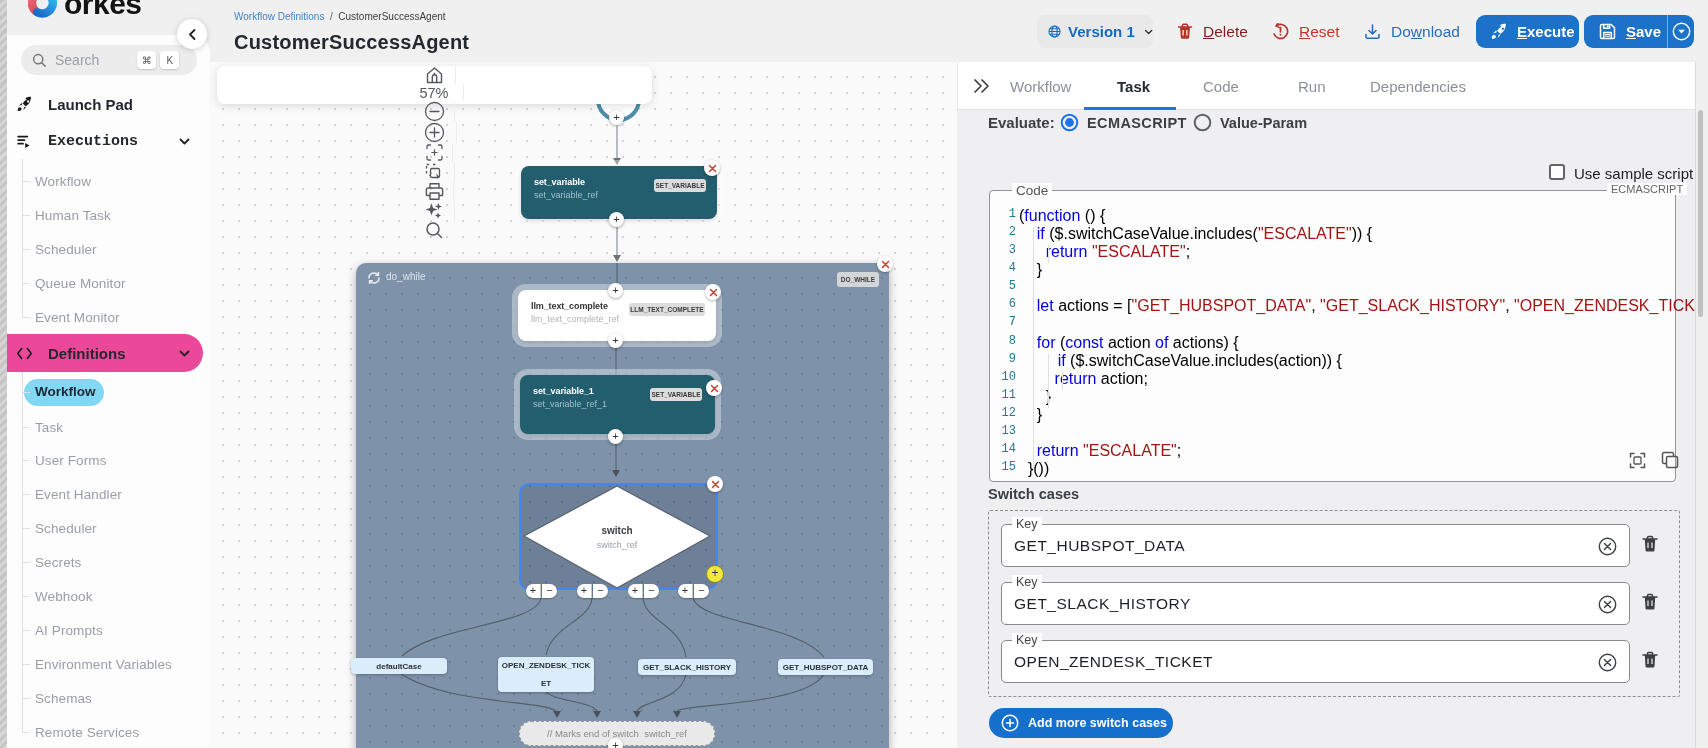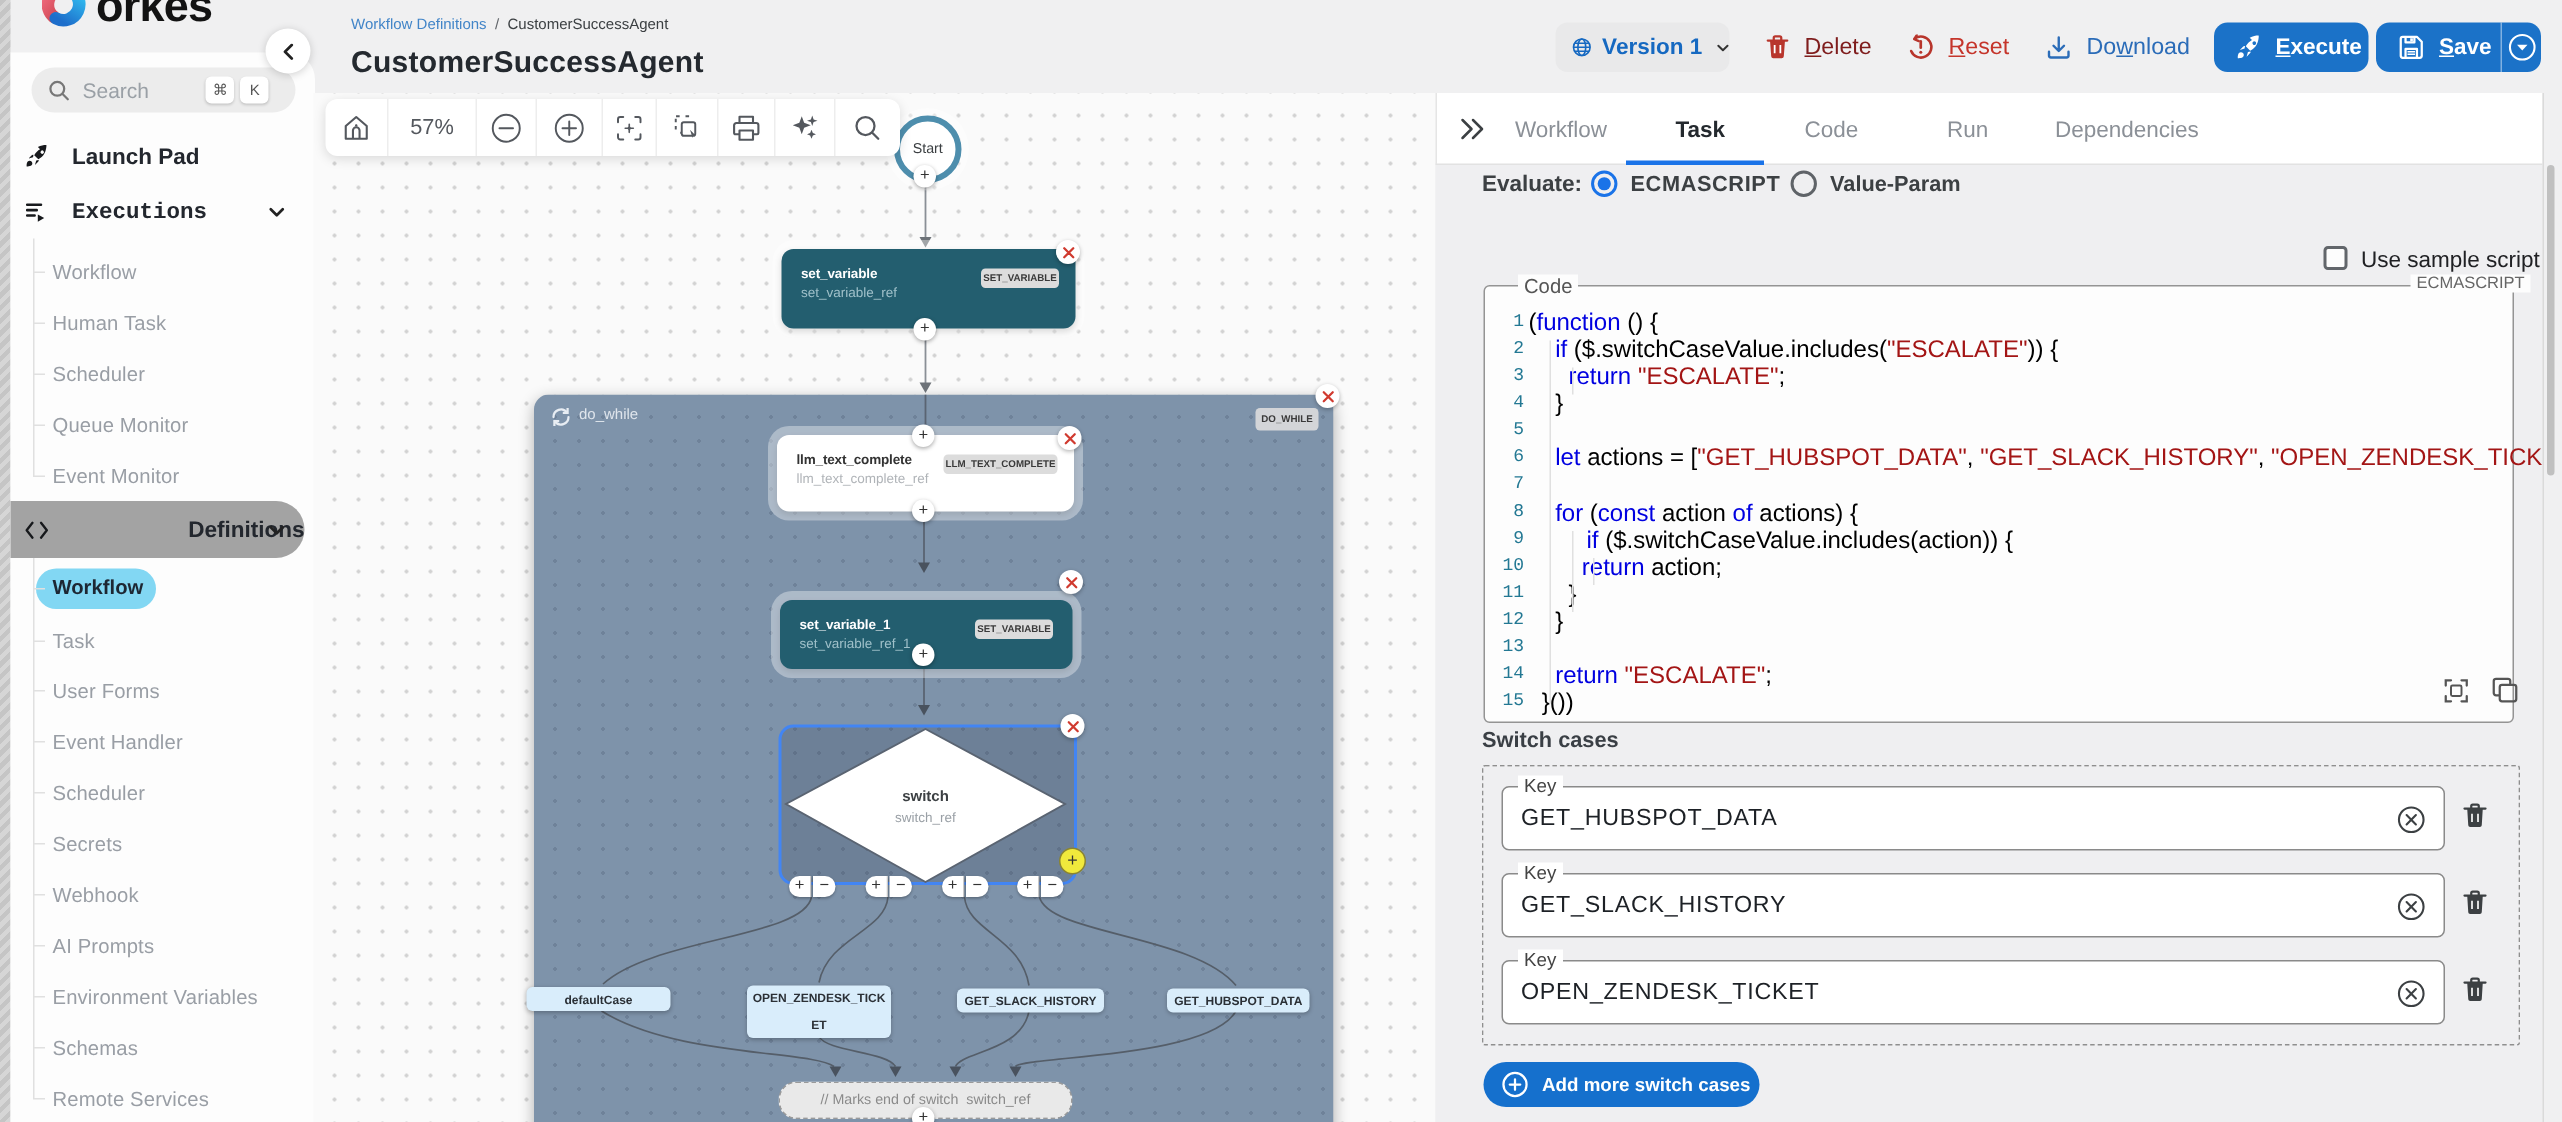--- a/index.html
+++ b/index.html
@@ -18,21 +18,21 @@
   background:#fff; box-shadow:0 1px 6px rgba(0,0,0,.18); z-index:5;
   display:flex; align-items:center; justify-content:center; }
 #searchbox { left:21px; top:45px; width:176px; height:30px; background:#ececec;
   border-radius:15px; display:flex; align-items:center; }
 #searchbox .stext { color:#9aa0a6; font-size:14px; margin-left:8px; }
 .kbd { width:19px; height:18px; background:#fff; border-radius:4px;
   box-shadow:0 1px 2px rgba(0,0,0,.18); color:#555; font-size:10px;
   display:flex; align-items:center; justify-content:center; margin-left:4px; }
 .navrow { position:absolute; left:7px; width:196px; height:38px; display:flex;
   align-items:center; color:#23272e; font-weight:bold; font-size:15px; }
-.navrow.gray { background:#a3a3a3; border-radius:0 19px 19px 0;justify-content:space-between; }
+.navrow.gray { background:#ec4899; border-radius:0 19px 19px 0; }
 .navrow .nicon { width:17px; height:17px; margin-left:9px; margin-right:15px; flex:0 0 auto; }
 .navrow .chev { position:absolute; right:12px; }
 .subitem { position:absolute; left:35px; font-size:13.5px; color:#999ea5; letter-spacing:.1px; }
 .treev { position:absolute; left:22px; width:1px; background:#e0e0e0; }
 .treeh { position:absolute; left:22px; width:8px; height:1px; background:#e0e0e0; }
 #wfpill { position:absolute; left:24px; top:379px; width:80px; height:27px;
   background:#82d7f3; border-radius:14px; }
 #wfpill span { position:absolute; left:11px; top:5px; font-size:13.5px; font-weight:bold; color:#1d2733; }
 
 
@@ -42,22 +42,22 @@
 .hbtn { position:absolute; top:15px; height:33px; display:flex; align-items:center; font-size:15.5px; }
 #verchip { left:1037px; width:116px; background:#e9e9ea; border-radius:8px; color:#1669c1; font-weight:bold; font-size:15px; white-space:nowrap; }
 #execbtn,#savebtn { background:#1b72c8; border-radius:9px; color:#fff; font-weight:bold; font-size:15px; white-space:nowrap; }
 #execbtn { left:1476px; width:103px; }
 #savebtn { left:1584px; width:110px; }
 
 
 #canvas { left:209px; top:62px; width:748px; height:686px; background:#fafafa;
   background-image:radial-gradient(#d2d2d2 1.1px, transparent 1.4px);
   background-size:16px 16px; background-position:6px 7px; overflow:hidden; }
-#toolbar { position:absolute; left:8px; top:4px; width:383px; height:38px; background:#fff;
-  border-radius:8px; box-shadow:0 2px 8px rgba(0,0,0,.13); display:flex; align-items:center; z-index:4;}
+#toolbar { position:absolute; left:8px; top:4px; width:435px; height:38px; background:#fff;
+  border-radius:8px; box-shadow:0 2px 8px rgba(0,0,0,.13); display:flex; align-items:center; z-index:4;flex-direction:column;}
 .tcell { height:38px; display:flex; align-items:center; justify-content:center; border-right:1px solid #ededed; }
 .tcell:last-child { border-right:none; }
 #dowhile { position:absolute; left:147px; top:201px; width:533px; height:560px;
   background:#7e93aa; border-radius:10px; box-shadow:0 3px 10px rgba(0,0,0,.3);
   background-image:radial-gradient(rgba(25,35,55,.15) 1.1px, transparent 1.4px);
   background-size:16px 16px; background-position:6px 7px; }
 .node { position:absolute; border-radius:8px;
   box-shadow:0 0 0 6px rgba(255,255,255,.36), 0 2px 4px rgba(0,0,0,.2); }
 .node.teal { background:#235e6f; }
 .node.white { background:#fff; }
@@ -377,21 +377,21 @@
     <div class="t1">llm_text_complete</div>
         <div class="t2">llm_text_complete_ref</div>
     <div class="badge" style="left:111px;top:13px;width:76px;height:13px;">LLM_TEXT_COMPLETE</div>
   </div>
   <div class="xcirc" style="left:349px;top:21px;">
         <svg width="9" height="9" viewBox="0 0 9 9">
           <path d="M1.5 1.5 L7.5 7.5 M7.5 1.5 L1.5 7.5" stroke="#d03a2f" stroke-width="1.5" stroke-linecap="round"></path>
         </svg>
       </div>
   <div class="pluscirc" style="left:252px;top:70px;">+</div>
-  <div class="node teal" style="left:164px;top:137px;width:195px;height:46px;z-index:2">
+  <div class="node teal" style="left:164px;top:112px;width:195px;height:59px;z-index:2">
     <div class="t1">set_variable_1</div>
         <div class="t2">set_variable_ref_1</div>
     <div class="badge" style="left:130px;top:13px;width:52px;height:13px;">SET_VARIABLE</div>
   </div>
   <div class="xcirc" style="left:350px;top:117px;">
         <svg width="9" height="9" viewBox="0 0 9 9">
           <path d="M1.5 1.5 L7.5 7.5 M7.5 1.5 L1.5 7.5" stroke="#d03a2f" stroke-width="1.5" stroke-linecap="round"></path>
         </svg>
       </div>
   <div class="pluscirc" style="left:252px;top:166px;">+</div>

